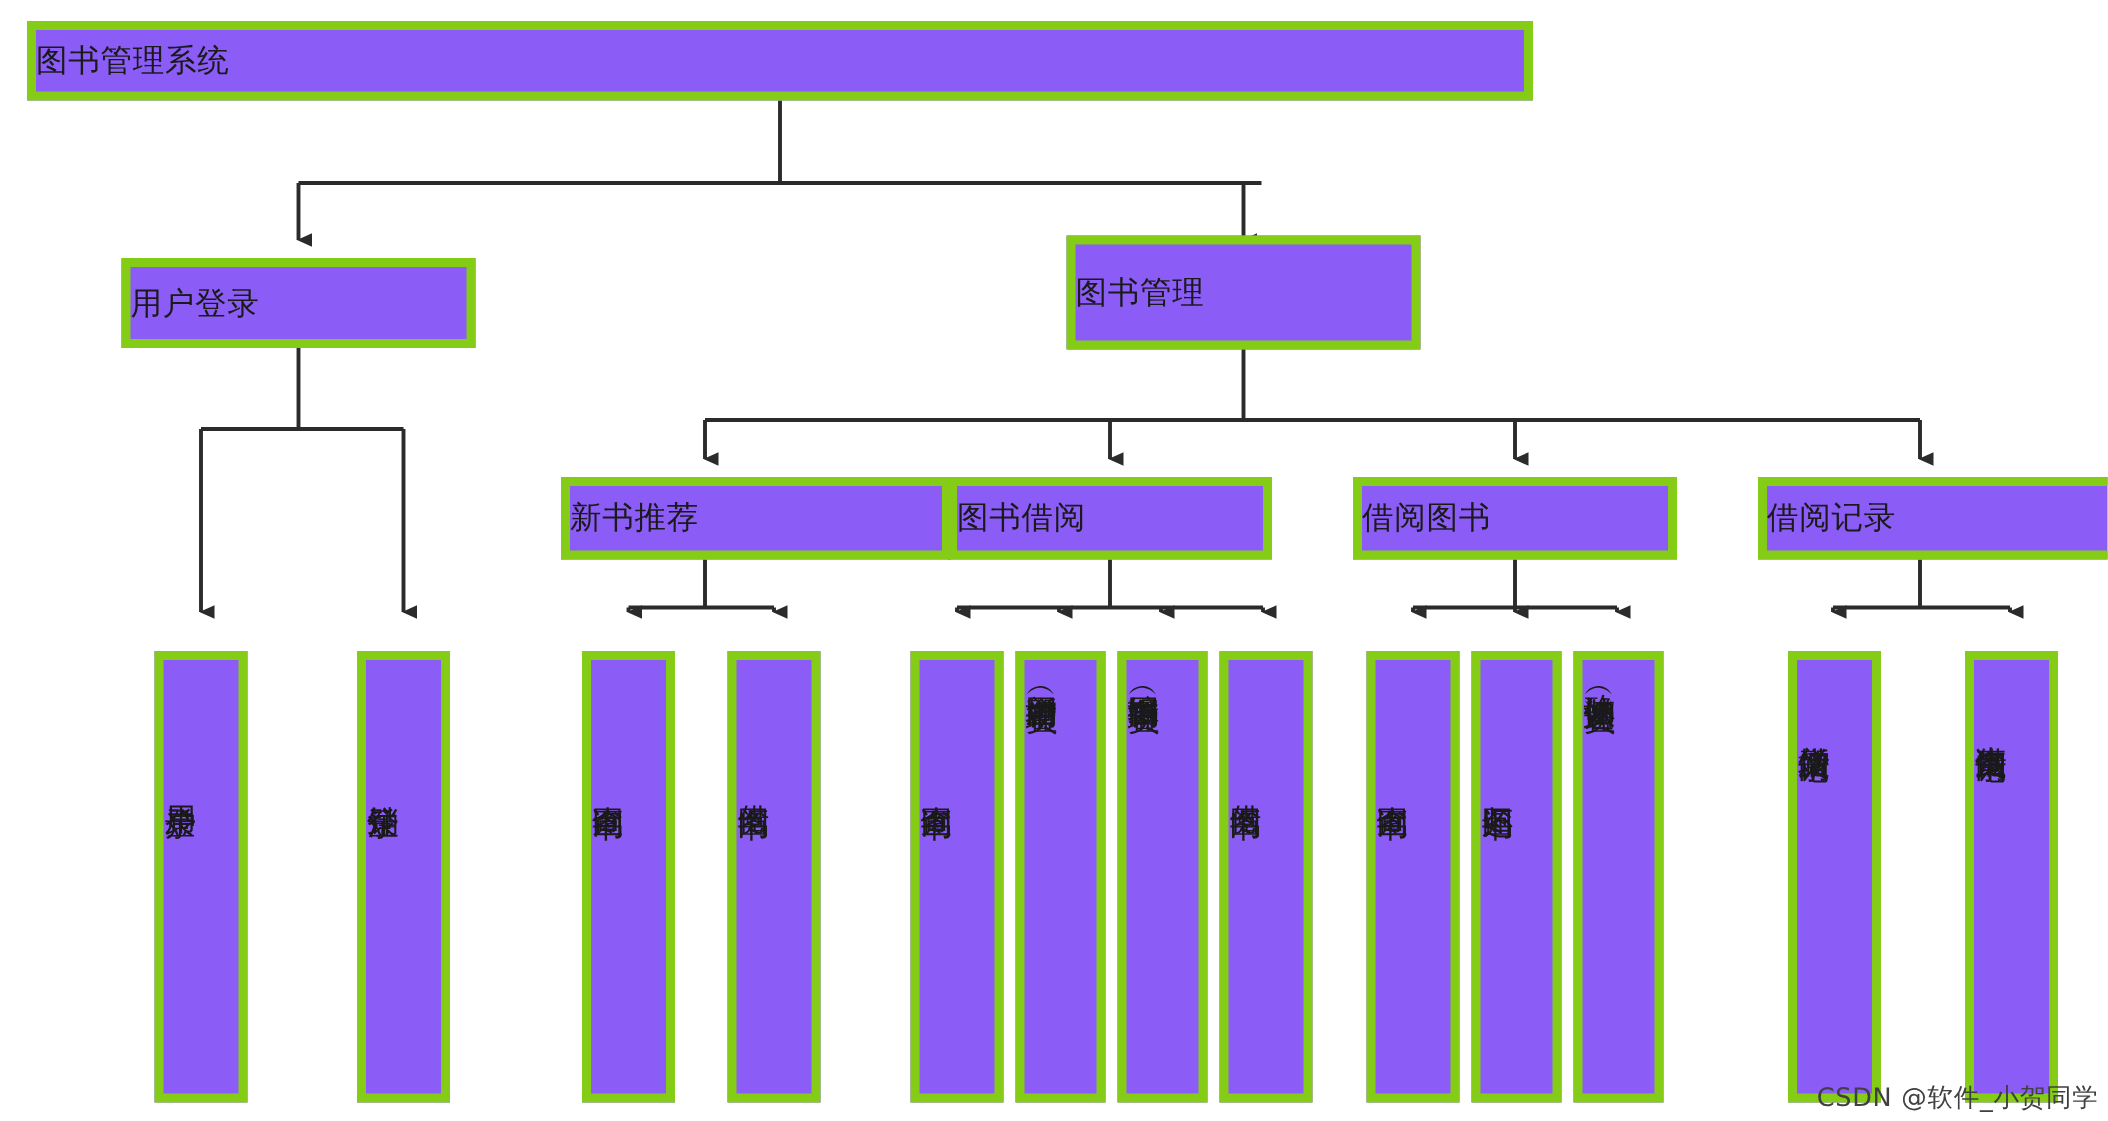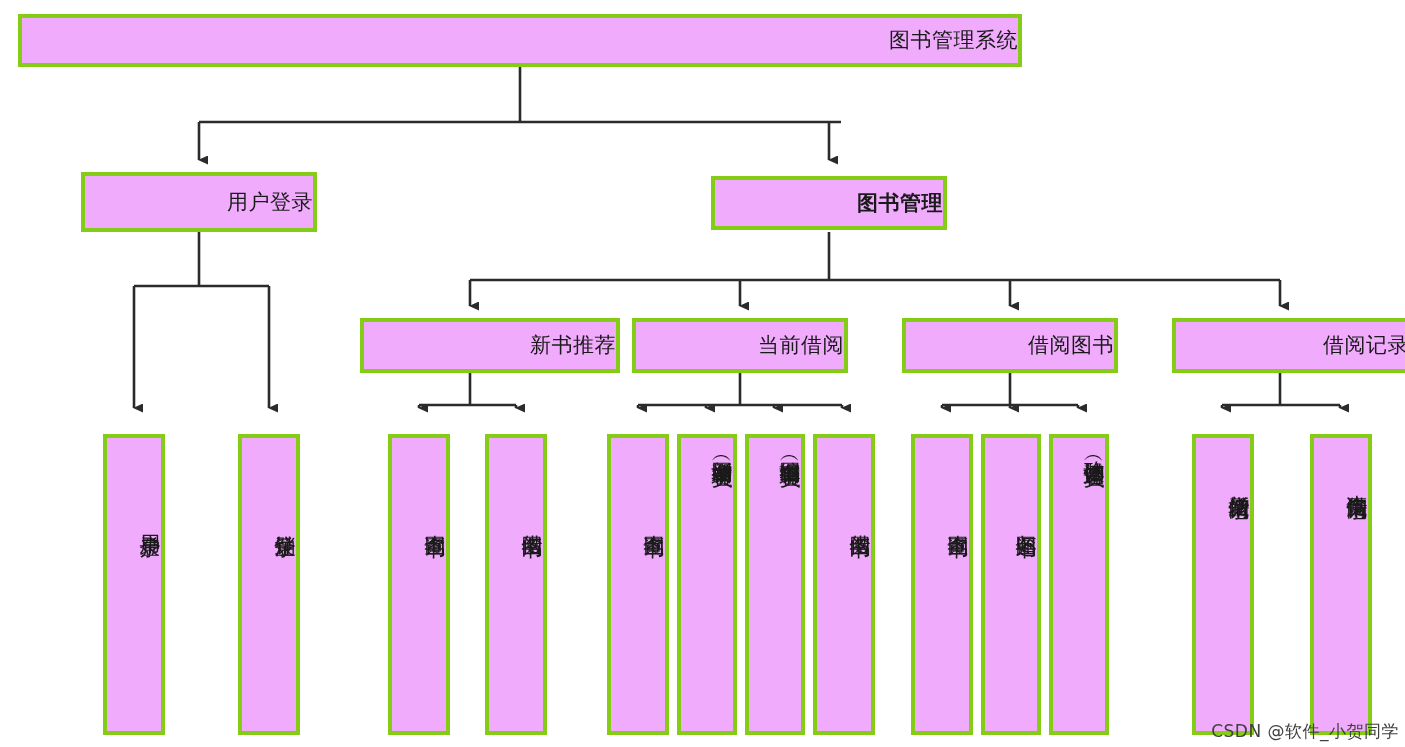--- a/index.html
+++ b/index.html
@@ -22,25 +22,25 @@
   svg.diagram-canvas {
     position: absolute;
     left: 0;
     top: 0;
     width: 1405px;
     height: 747px;
   }
   .node-box {
     position: absolute;
     box-sizing: border-box;
-    background: #f0abfc;
-    border: 4px solid #84cc16;
+    background: #8b5cf6;
+    border: 6px solid #84cc16;
     display: flex;
     align-items: center;
-    justify-content: flex-end;
+    justify-content: flex-start;
     color: #1a1a1a;
   }
   .node-label {
     display: block;
     text-align: center;
     line-height: 1.18;
     letter-spacing: 0.5px;
   }
   
   .node-h .node-label {
@@ -132,29 +132,29 @@
     </g>
   </svg>
 
   <div class="node-box node-h node-root" style="left:18px; top:14px; width:1004px; height:53px;">
     <span class="node-label">图书管理系统</span>
   </div>
 
   <div class="node-box node-h" style="left:81px; top:172px; width:236px; height:60px;">
     <span class="node-label">用户登录</span>
   </div>
-  <div class="node-box node-h" style="left:711px; top:176px; width:236px; height:54px;font-weight:bold;">
+  <div class="node-box node-h" style="left:711px; top:157px; width:236px; height:76px;">
     <span class="node-label">图书管理</span>
   </div>
 
-  <div class="node-box node-h" style="left:360px; top:318px; width:260px; height:55px;">
+  <div class="node-box node-h" style="left:374px; top:318px; width:260px; height:55px;">
     <span class="node-label">新书推荐</span>
   </div>
   <div class="node-box node-h" style="left:632px; top:318px; width:216px; height:55px;">
-    <span class="node-label">当前借阅</span>
+    <span class="node-label">图书借阅</span>
   </div>
   <div class="node-box node-h" style="left:902px; top:318px; width:216px; height:55px;">
     <span class="node-label">借阅图书</span>
   </div>
   <div class="node-box node-h" style="left:1172px; top:318px; width:241px; height:55px;">
     <span class="node-label">借阅记录</span>
   </div>
 
   <div class="node-box node-v" style="left:103px; top:434px; width:62px; height:301px; padding-top:80px;">
     <span class="node-label">用户登录</span>

